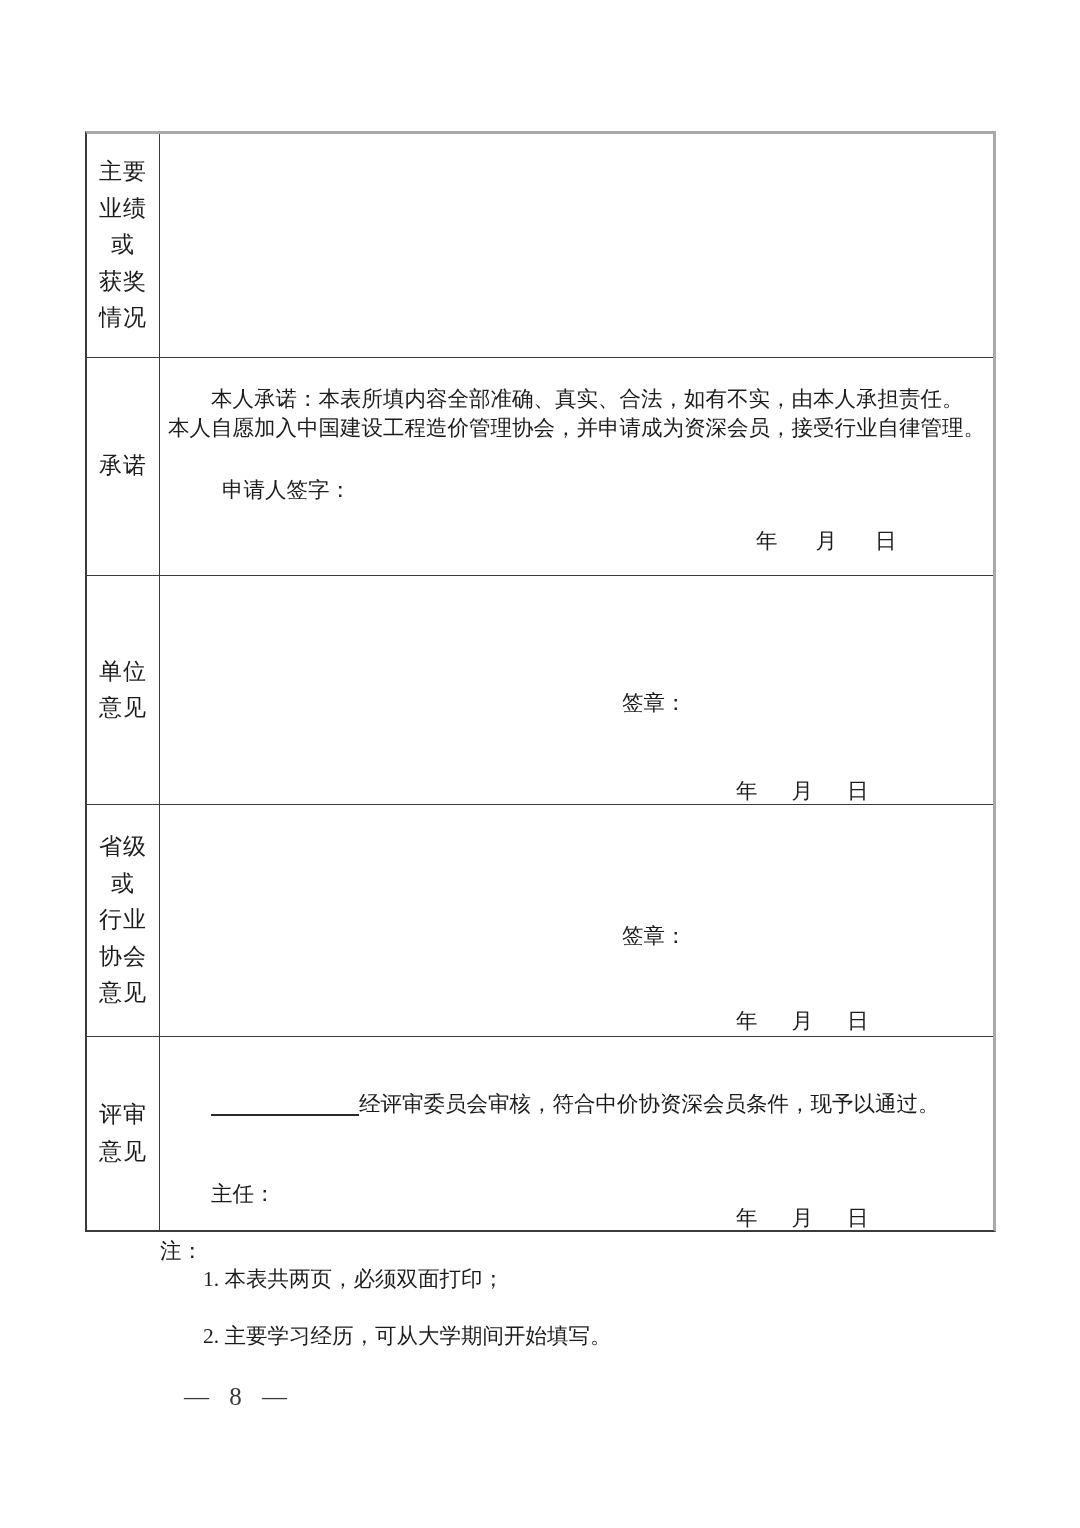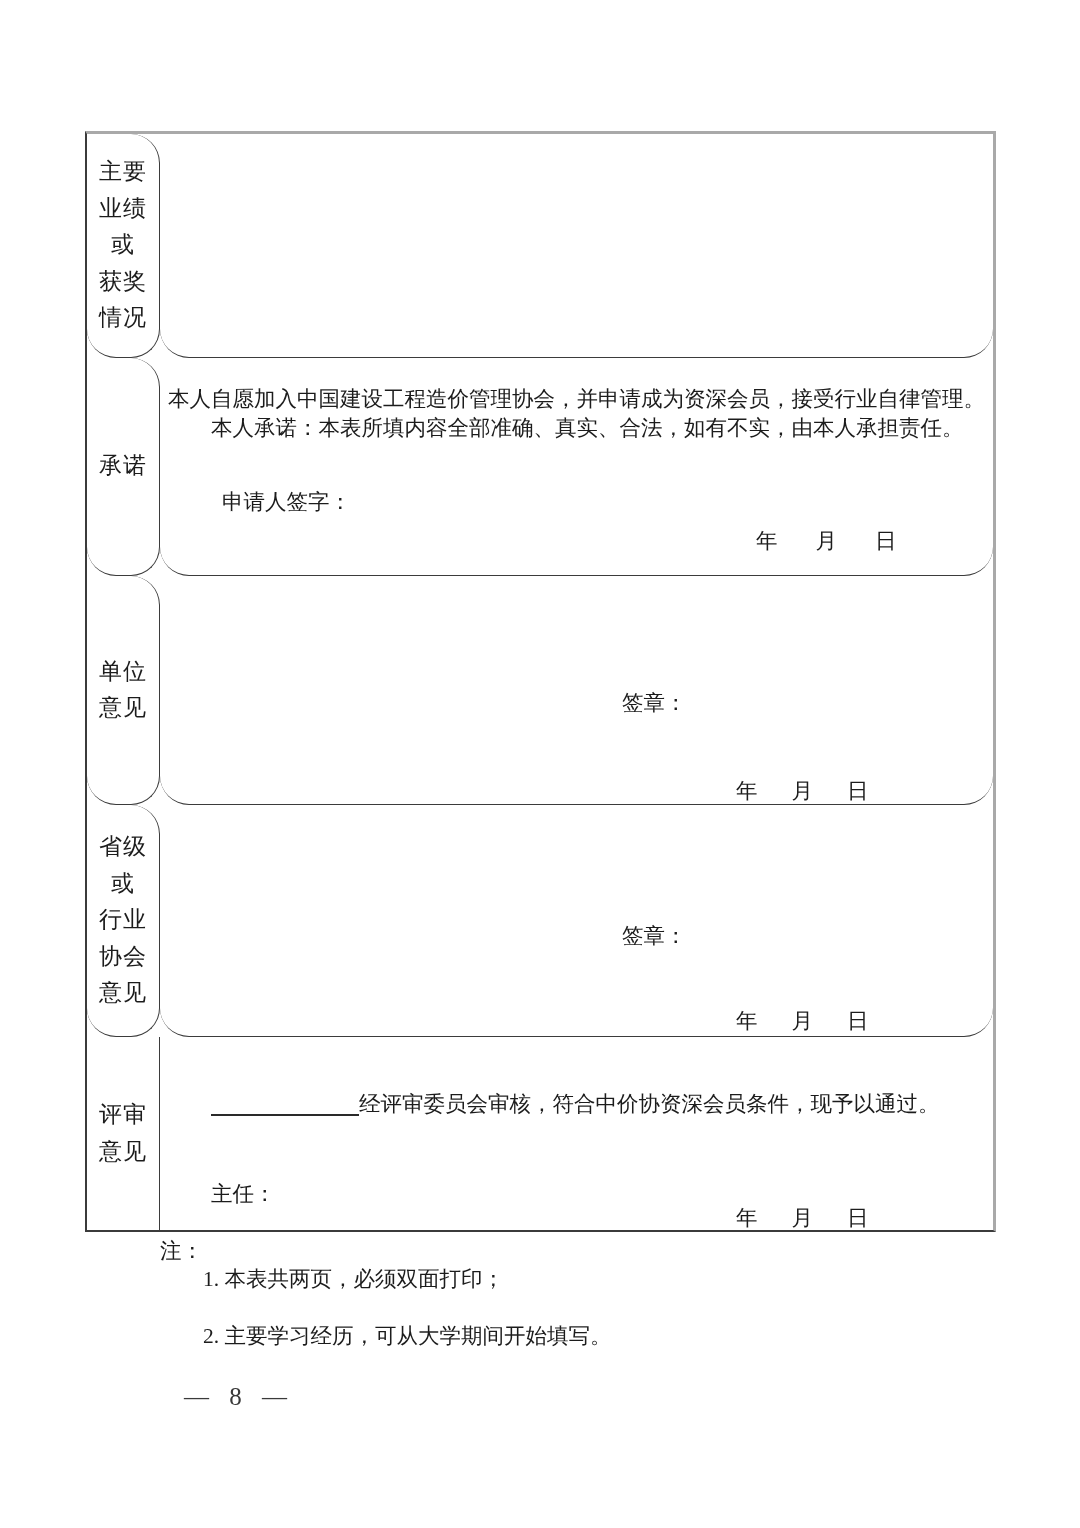--- a/index.html
+++ b/index.html
@@ -25,40 +25,40 @@
     display: grid;
     grid-template-columns: 73px 1fr;
     grid-template-rows: 224px 218px 229px 232px auto;
     border-top: 3px solid #a9a9a9;
     border-right: 3px solid #a9a9a9;
     border-left: 2px solid #3b3b3b;
     border-bottom: 2px solid #3b3b3b;
     background: #fff;
   }
   .cell { position: relative; }
-  .cell.bordered { border-bottom: 1.5px solid #3b3b3b; border-radius: 29px; }
+  .cell.bordered { border-bottom: 1.5px solid #3b3b3b; }
   .label-cell {
     border-right: 1.5px solid #3b3b3b;
     display: flex;
     flex-direction: column;
     align-items: center;
     justify-content: center;
     font-size: 23px;
     line-height: 36.5px;
     letter-spacing: 1px;
     text-align: center;
   }
   .content-cell { font-size: 21.5px; }
   .content-cell .abs { position: absolute; white-space: nowrap; }
 
   
   .commit-para { position: absolute; top: 27px; left: 8px; width: 824px; line-height: 28.5px; }
   .commit-para .line { white-space: nowrap; }
   .commit-para .line.indent { text-indent: 43px; }
-  .sign-label { top: 129px; left: 62px; }
+  .sign-label { top: 117px; left: 62px; }
   .date-line { position: absolute; display: flex; white-space: nowrap; }
   .date-r2 { top: 168px; left: 596px; gap: 38px; }
   .date-r3 { top: 200px; left: 576px; gap: 34px; }
   .date-r4 { top: 201px; left: 576px; gap: 34px; }
   .date-r5 { top: 166px; left: 576px; gap: 34px; }
 
   
   .seal-r3 { top: 112px; left: 462px; }
   .seal-r4 { top: 116px; left: 462px; }
 
@@ -104,22 +104,22 @@
       <div>获奖</div>
       <div>情况</div>
     </div>
     <div class="cell bordered content-cell"></div>
 
     <div class="cell bordered label-cell">
       <div>承诺</div>
     </div>
     <div class="cell bordered content-cell">
       <div class="commit-para">
+        <div class="line indent">本人承诺：本表所填内容全部准确、真实、合法，如有不实，由本人承担责任。</div>
         <div class="line">本人自愿加入中国建设工程造价管理协会，并申请成为资深会员，接受行业自律管理。</div>
-        <div class="line indent">本人承诺：本表所填内容全部准确、真实、合法，如有不实，由本人承担责任。</div>
       </div>
       <div class="abs sign-label">申请人签字：</div>
       <div class="date-line date-r2">
         <span>年</span>
         <span>月</span>
         <span>日</span>
       </div>
     </div>
 
     <div class="cell bordered label-cell">

